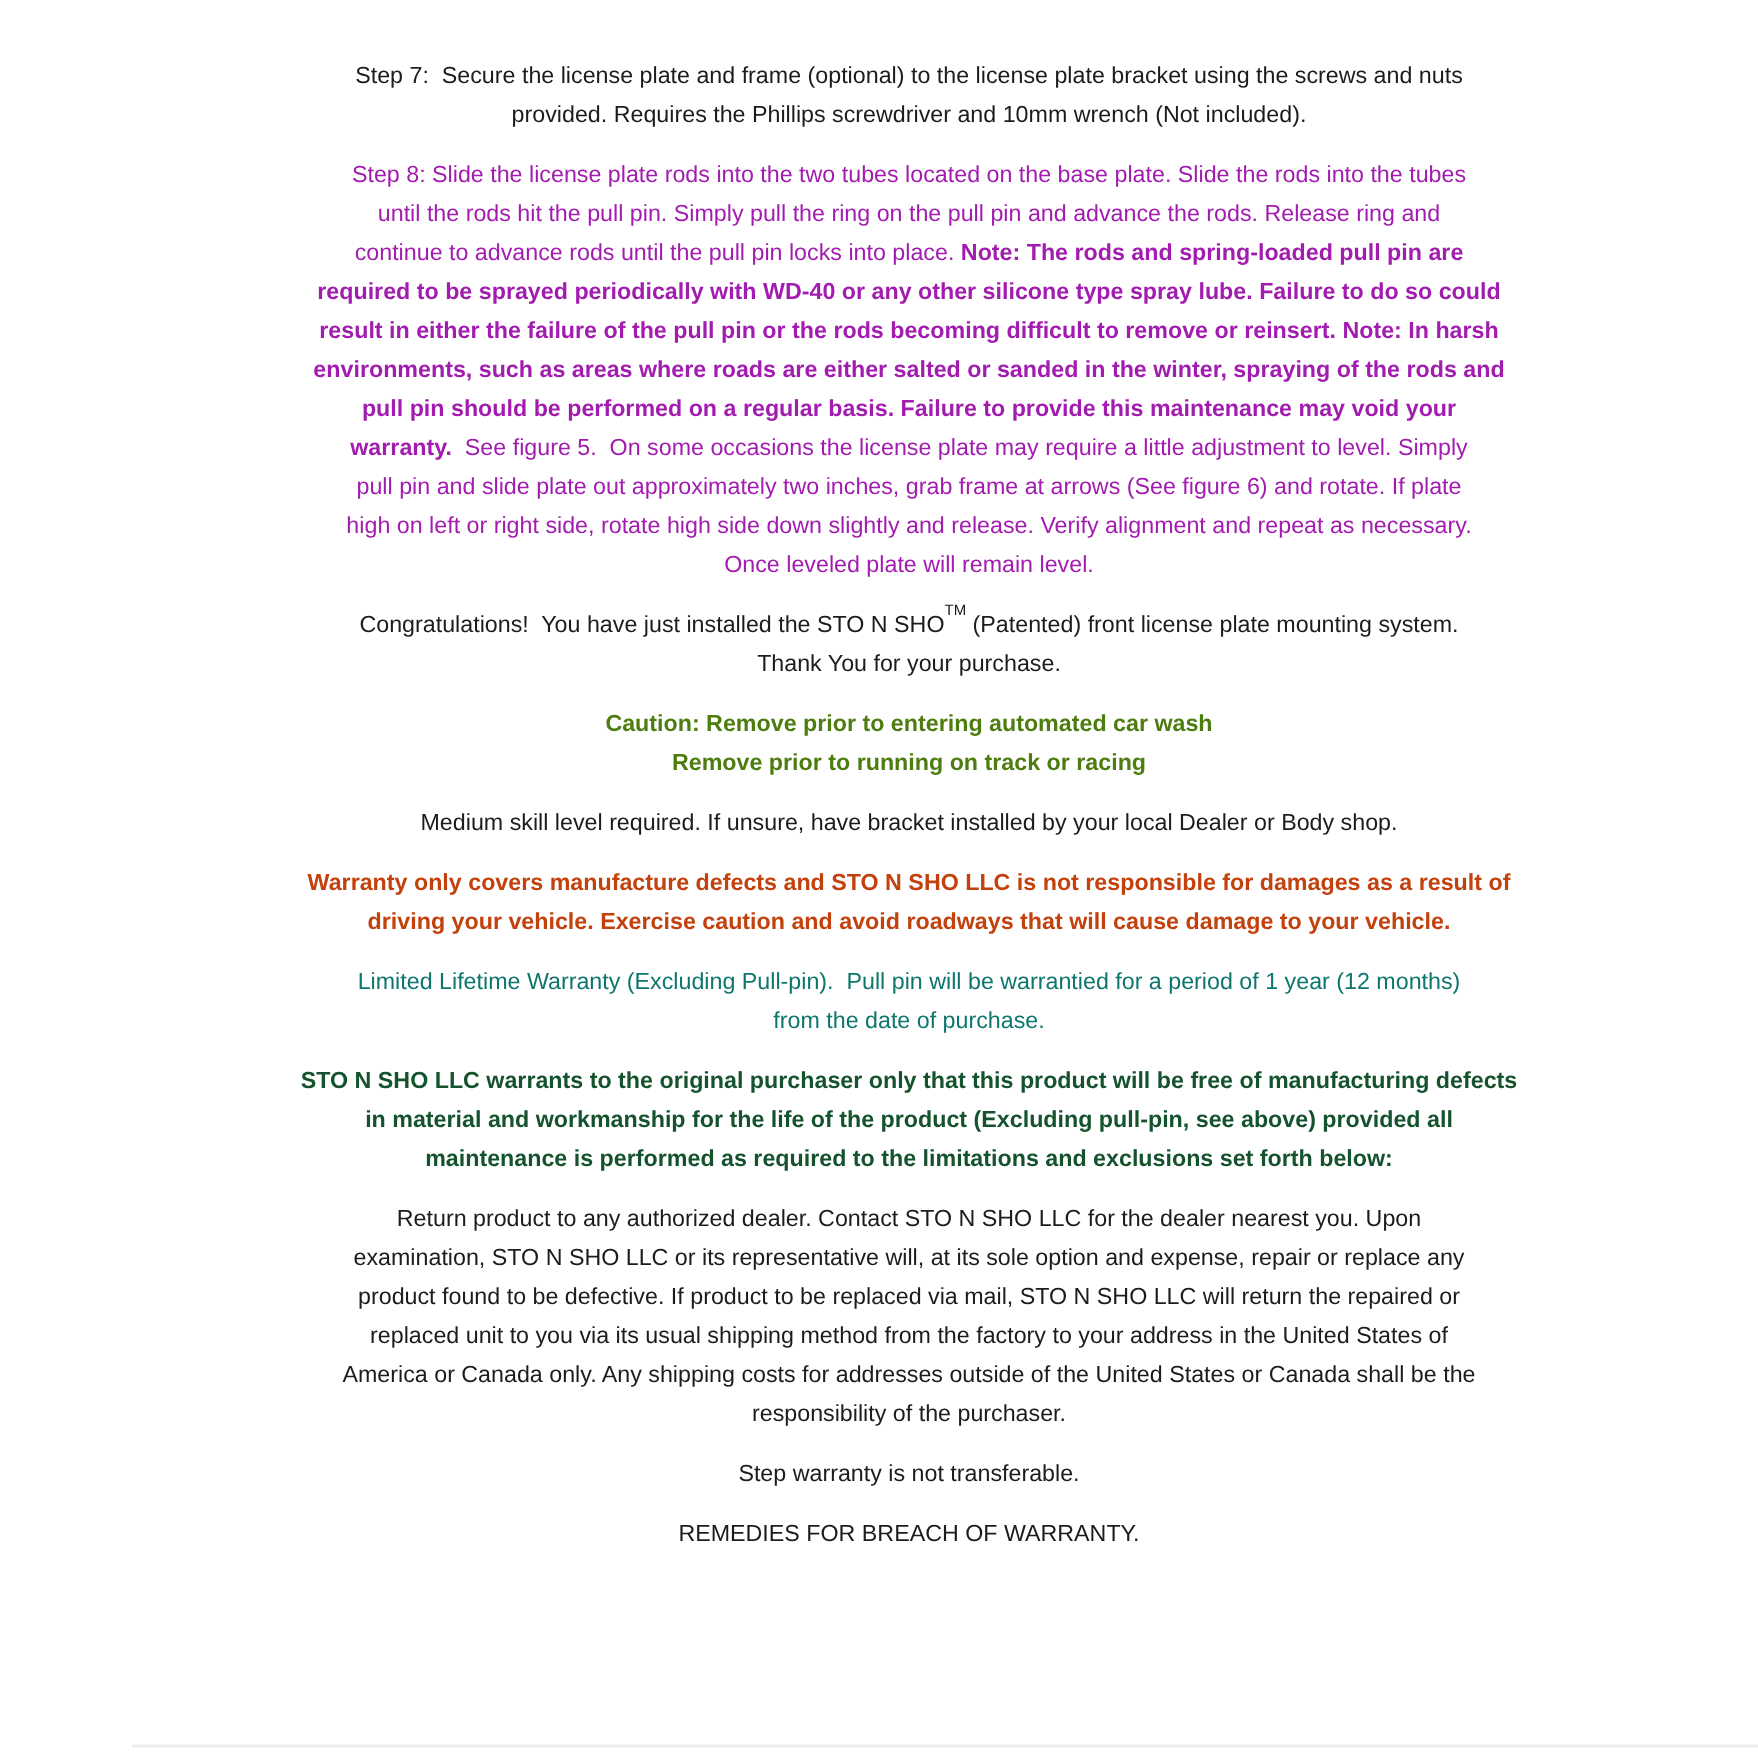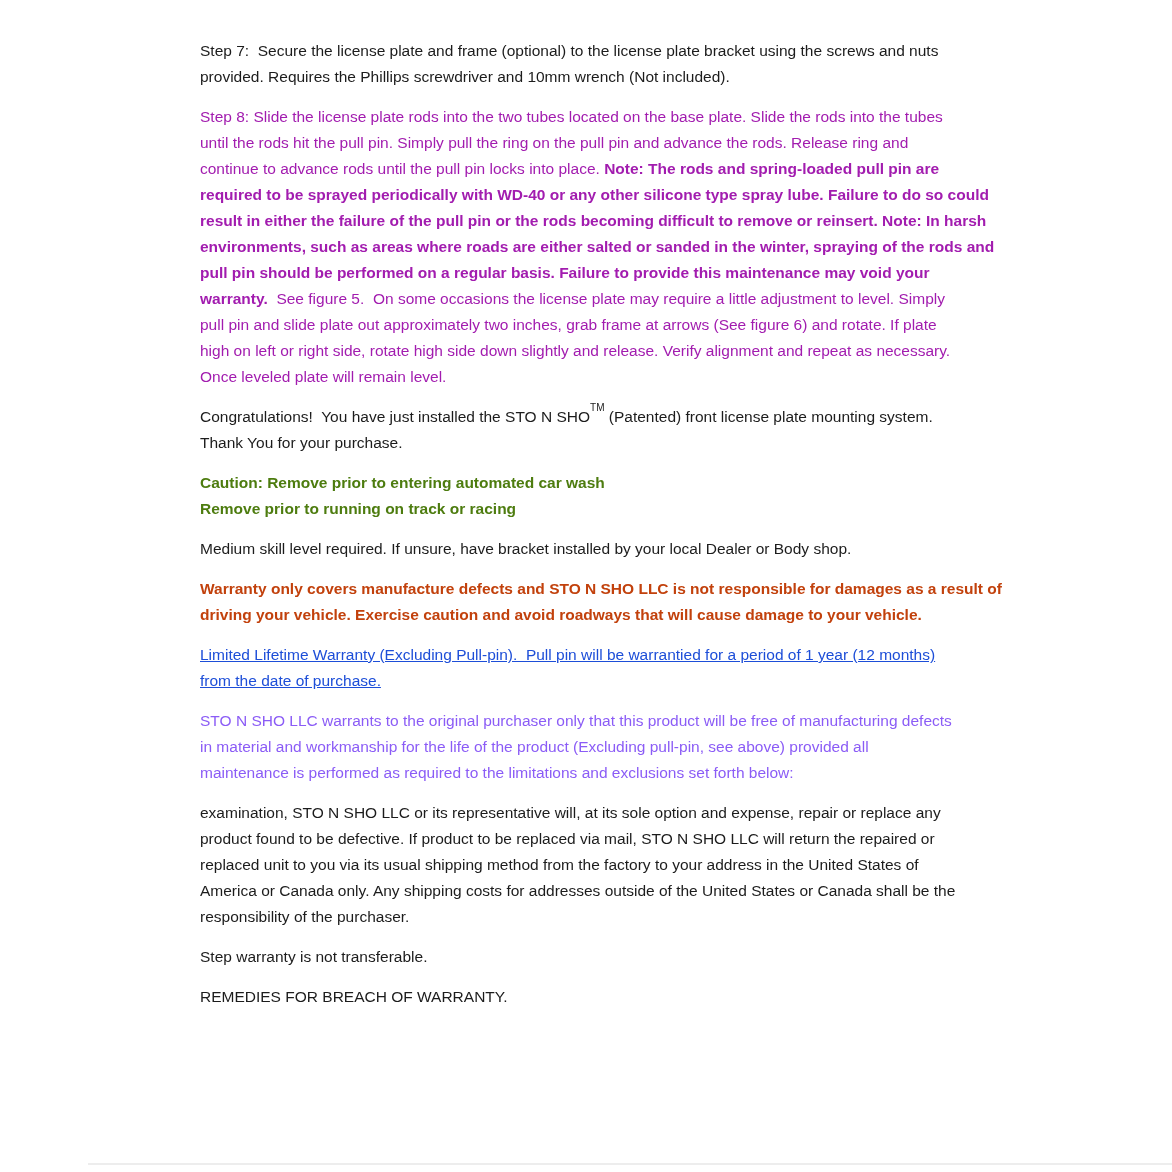--- a/index.html
+++ b/index.html
@@ -29,20 +29,21 @@
     margin: 0 0 14px 0;
     font-size: 15.5px;
     line-height: 26px;
     color: #1c1c1c;
     font-weight: 400;
   }
   .para.bold { font-weight: 700; }
   .line {
     white-space: pre;
     height: 26px;
+    text-align: center;
   }
   .run { white-space: pre; }
   .run.b { font-weight: 700; }
   sup.run {
     font-size: 10px;
     line-height: 0;
     position: relative;
     top: -5px;
     white-space: pre;
   }
@@ -83,30 +84,31 @@
       <div class="line"><span class="run">Caution: Remove prior to entering automated car wash</span></div>
       <div class="line"><span class="run">Remove prior to running on track or racing</span></div>
     </div>
     <div class="para" style="color: rgb(28, 28, 28);">
       <div class="line"><span class="run">Medium skill level required. If unsure, have bracket installed by your local Dealer or Body shop.</span></div>
     </div>
     <div class="para bold" style="color: #c2410c;">
       <div class="line"><span class="run">Warranty only covers manufacture defects and STO N SHO LLC is not responsible for damages as a result of</span></div>
       <div class="line"><span class="run">driving your vehicle. Exercise caution and avoid roadways that will cause damage to your vehicle.</span></div>
     </div>
-    <div class="para" style="color: #1d4ed8; text-decoration: underline;">
+    <div class="para" style="color: #0f766e;">
       <div class="line"><span class="run">Limited Lifetime Warranty (Excluding Pull-pin).  Pull pin will be warrantied for a period of 1 year (12 months)</span></div>
       <div class="line"><span class="run">from the date of purchase.</span></div>
     </div>
-    <div class="para" style="color: #8b5cf6;">
+    <div class="para" style="color: #14532d; font-weight: bold;">
       <div class="line"><span class="run">STO N SHO LLC warrants to the original purchaser only that this product will be free of manufacturing defects</span></div>
       <div class="line"><span class="run">in material and workmanship for the life of the product (Excluding pull-pin, see above) provided all</span></div>
       <div class="line"><span class="run">maintenance is performed as required to the limitations and exclusions set forth below:</span></div>
     </div>
     <div class="para" style="color: rgb(28, 28, 28);">
+      <div class="line"><span class="run">Return product to any authorized dealer. Contact STO N SHO LLC for the dealer nearest you. Upon</span></div>
       <div class="line"><span class="run">examination, STO N SHO LLC or its representative will, at its sole option and expense, repair or replace any</span></div>
       <div class="line"><span class="run">product found to be defective. If product to be replaced via mail, STO N SHO LLC will return the repaired or</span></div>
       <div class="line"><span class="run">replaced unit to you via its usual shipping method from the factory to your address in the United States of</span></div>
       <div class="line"><span class="run">America or Canada only. Any shipping costs for addresses outside of the United States or Canada shall be the</span></div>
       <div class="line"><span class="run">responsibility of the purchaser.</span></div>
     </div>
     <div class="para" style="color: rgb(28, 28, 28);">
       <div class="line"><span class="run">Step warranty is not transferable.</span></div>
     </div>
     <div class="para" style="color: rgb(28, 28, 28);">

